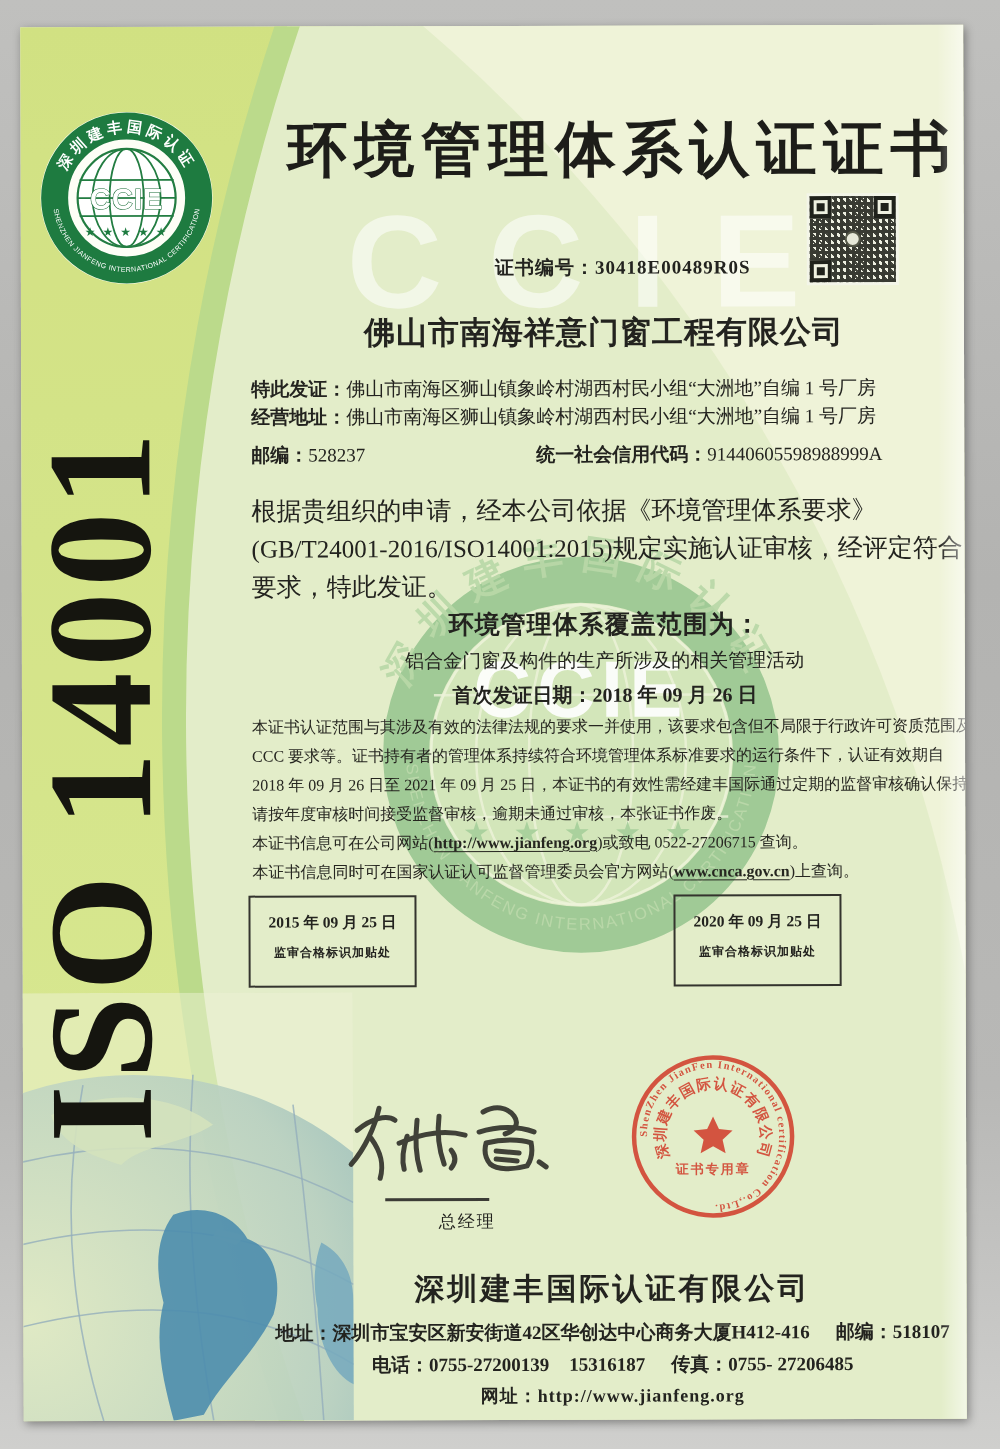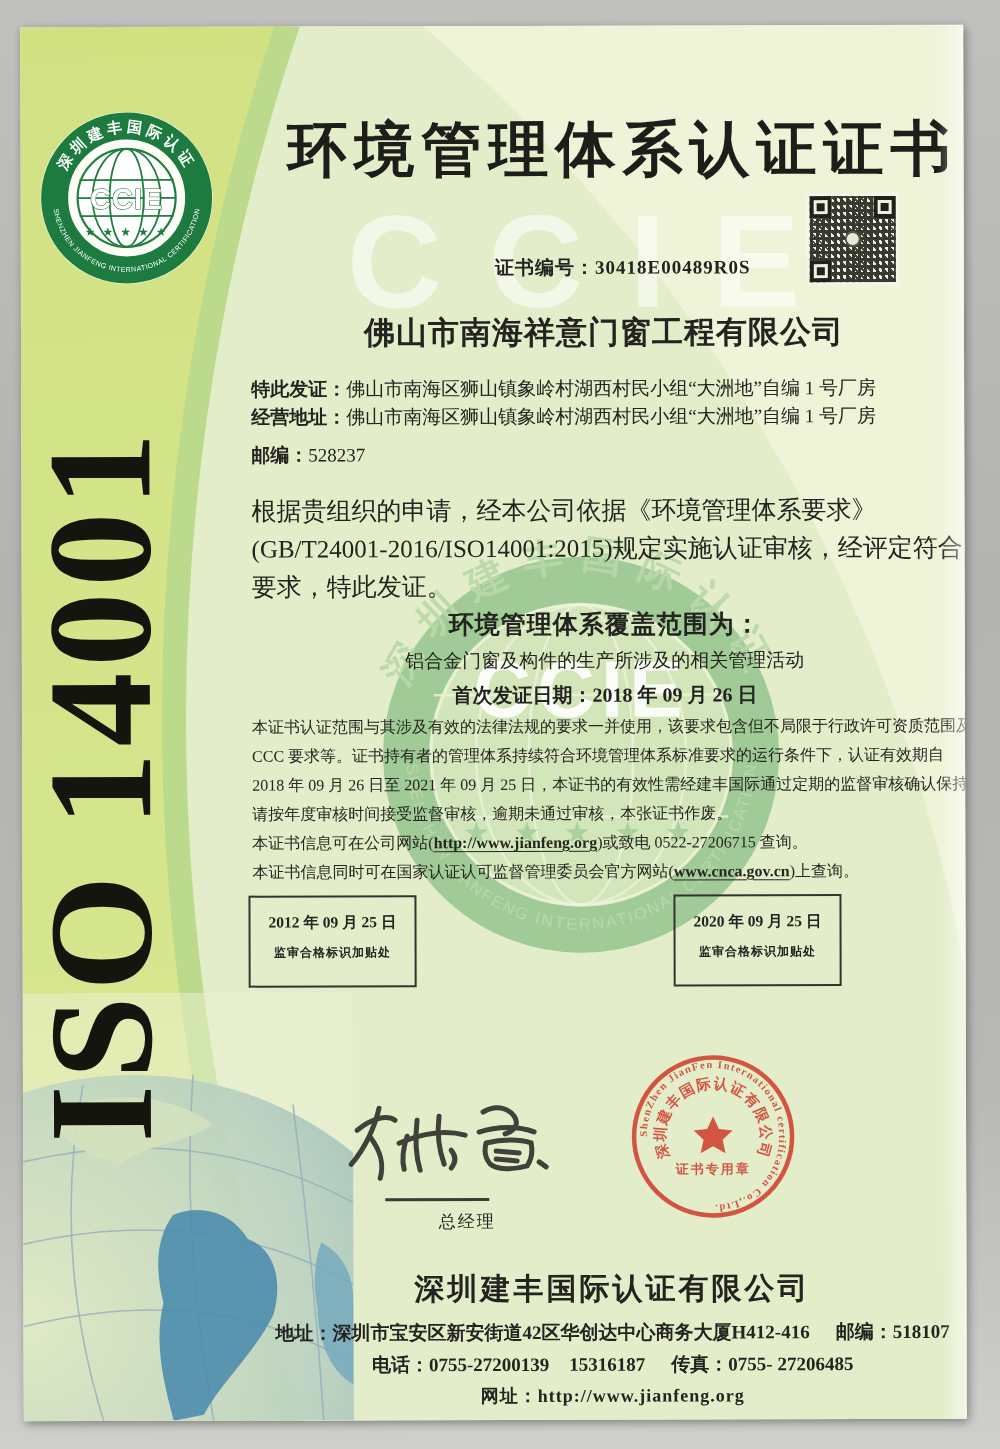--- a/index.html
+++ b/index.html
@@ -183,20 +183,23 @@
 
   <div class="abs company">佛山市南海祥意门窗工程有限公司</div>
   <div class="abs addr1">
     <span class="lbl">特此发证：</span><span>佛山市南海区狮山镇象岭村湖西村民小组“大洲地”自编 1 号厂房</span>
   </div>
   <div class="abs addr2">
     <span class="lbl">经营地址：</span><span>佛山市南海区狮山镇象岭村湖西村民小组“大洲地”自编 1 号厂房</span>
   </div>
   <div class="abs ziprow">
     <span class="lbl">邮编：</span><span>528237</span>
+    <span class="uscc">
+      <span class="lbl">统一社会信用代码：</span><span>91440605598988999A</span>
+    </span>
   </div>
 
   <div class="abs grant">
     <div>根据贵组织的申请，经本公司依据《环境管理体系要求》</div>
     <div>(GB/T24001-2016/ISO14001:2015)规定实施认证审核，经评定符合</div>
     <div>要求，特此发证。</div>
   </div>
 
   <div class="abs scopetitle">环境管理体系覆盖范围为：</div>
   <div class="abs scope">铝合金门窗及构件的生产所涉及的相关管理活动</div>
@@ -209,21 +212,21 @@
     <div>请按年度审核时间接受监督审核，逾期未通过审核，本张证书作废。</div>
     <div>
       <span>本证书信息可在公司网站(</span><span class="u">http://www.jianfeng.org</span><span>)或致电 0522-27206715 查询。</span>
     </div>
     <div>
       <span>本证书信息同时可在国家认证认可监督管理委员会官方网站(</span><span class="u">www.cnca.gov.cn</span><span>)上查询。</span>
     </div>
   </div>
 
   <div class="box box1">
-    <div class="d">2012 年 09 月 25 日</div>
+    <div class="d">2015 年 09 月 25 日</div>
     <div class="l">监审合格标识加贴处</div>
   </div>
   <div class="box box2">
     <div class="d">2020 年 09 月 25 日</div>
     <div class="l">监审合格标识加贴处</div>
   </div>
 
   <svg class="signature" width="210" height="100" viewBox="0 0 210 100">
     <g fill="none" stroke="#32322c" stroke-width="5" stroke-linecap="round" opacity="0.92">
       <path d="M36,10 C32,28 22,50 8,66"></path>

